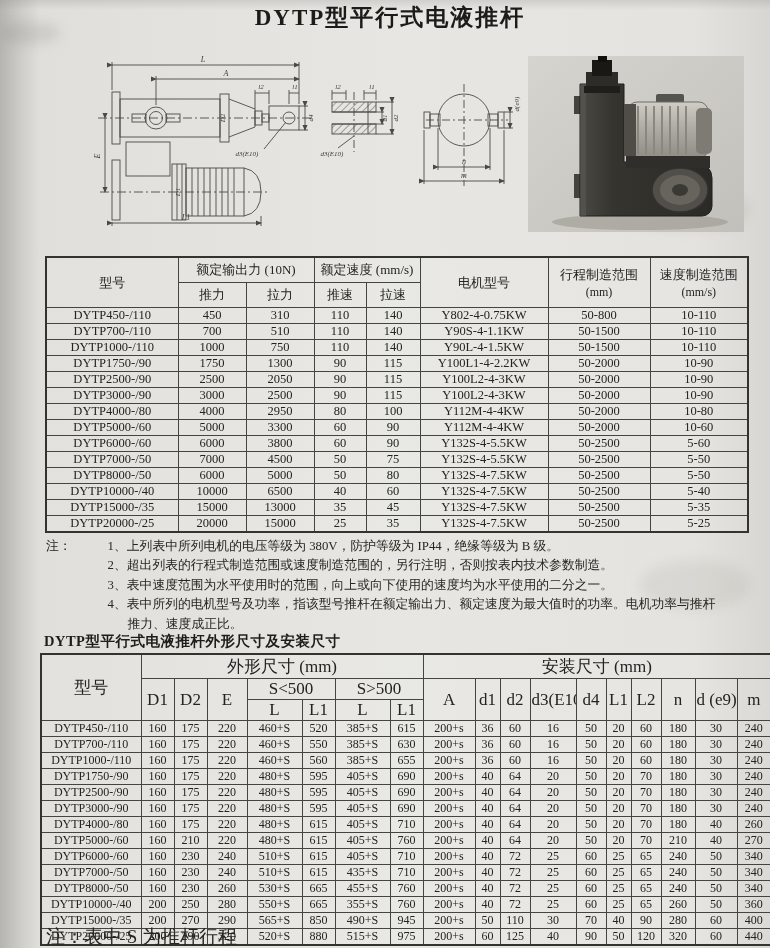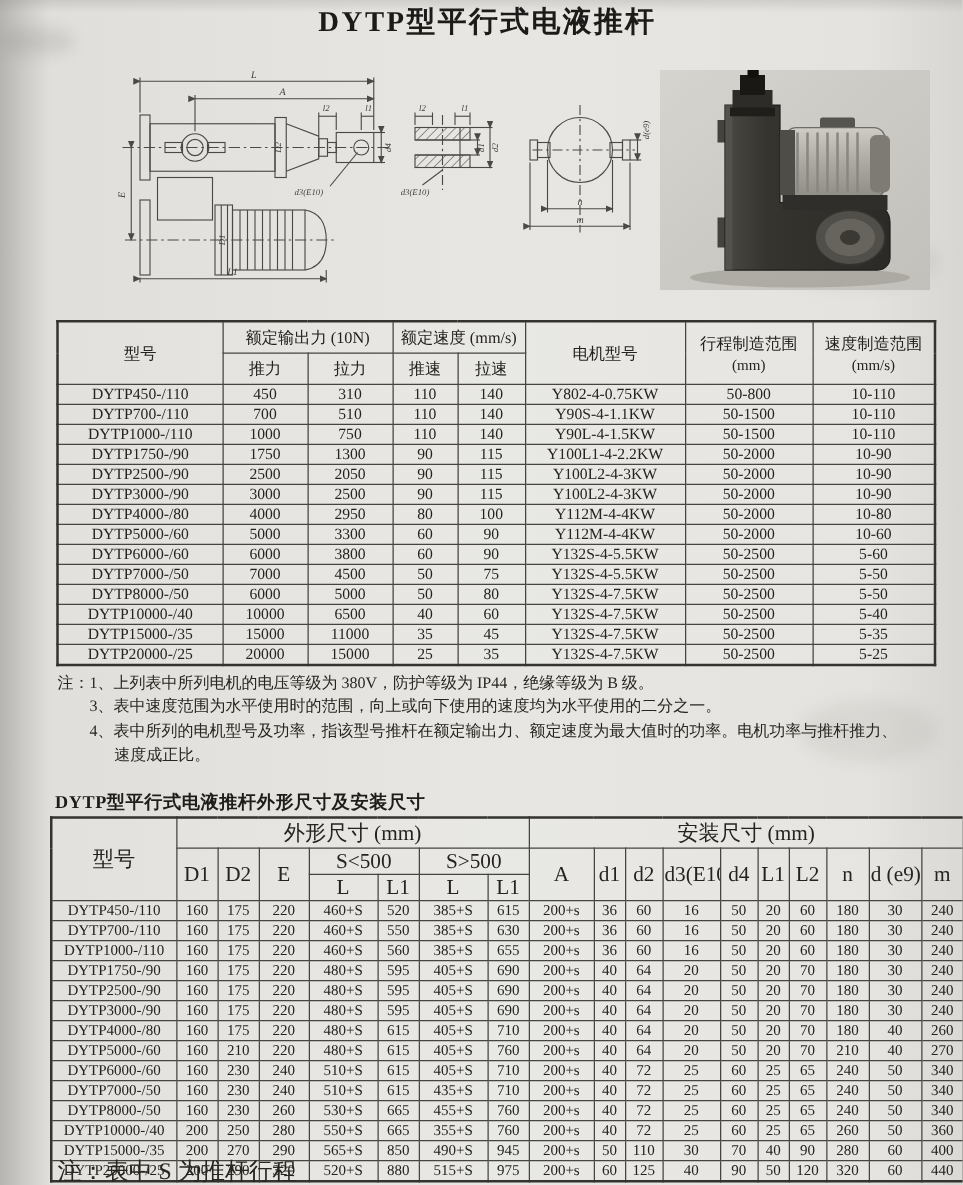--- a/index.html
+++ b/index.html
@@ -33,21 +33,21 @@
   .t1 { top:256px; left:45px; width:702px; }
   .t1 th { font-weight:normal; font-size:13px; height:24px; }
   .t1 td { font-size:12.5px; height:14.6px; }
   .t2 { top:653px; left:40px; width:730px; }
   .t2 th { font-weight:normal; font-size:17px; height:16px; }
   .t2 td { font-size:12px; height:14.2px; }
   .unit { font-size:12px; }
   .notes { position:absolute; top:537px; left:46px; width:672px; font-size:12.8px; line-height:1.52; color:#27261f; }
   .notes-body { display:flex; }
   .note-label { flex:0 0 auto; }
-  .note-items { flex:1; }
+  .note-items { flex:1;margin-left:36px; }
   .note-item { padding-left:1.55em; text-indent:-1.55em; }
   .bottom-note { position:absolute; top:924px; left:46px; font-size:19px; color:#27261f; }
   svg text { font-family:"Liberation Serif","DejaVu Serif",serif; }
   .dimtxt { font-size:8px; font-style:italic; fill:#3e3d39; }
   .dimtxt-s { font-size:7px; font-style:italic; fill:#3e3d39; }
 </style>
 </head>
 <body>
 
 <div class="page">
@@ -387,21 +387,21 @@
           <td>6500</td>
           <td>40</td>
           <td>60</td>
           <td>Y132S-4-7.5KW</td>
           <td>50-2500</td>
           <td>5-40</td>
         </tr>
         <tr>
           <td>DYTP15000-/35</td>
           <td>15000</td>
-          <td>11000</td>
+          <td>13000</td>
           <td>35</td>
           <td>45</td>
           <td>Y132S-4-7.5KW</td>
           <td>50-2500</td>
           <td>5-35</td>
         </tr>
         <tr>
           <td>DYTP20000-/25</td>
           <td>20000</td>
           <td>15000</td>
@@ -412,20 +412,21 @@
           <td>5-25</td>
         </tr>
       </tbody>
   </table>
 
   <div class="notes">
     <div class="notes-body">
       <span class="note-label">注：</span>
       <div class="note-items">
         <div class="note-item">1、上列表中所列电机的电压等级为 380V，防护等级为 IP44，绝缘等级为 B 级。</div>
+        <div class="note-item">2、超出列表的行程式制造范围或速度制造范围的，另行注明，否则按表内技术参数制造。</div>
         <div class="note-item">3、表中速度范围为水平使用时的范围，向上或向下使用的速度均为水平使用的二分之一。</div>
         <div class="note-item">4、表中所列的电机型号及功率，指该型号推杆在额定输出力、额定速度为最大值时的功率。电机功率与推杆推力、速度成正比。</div>
       </div>
     </div>
   </div>
 
   <div class="sec-title sec2">DYTP型平行式电液推杆外形尺寸及安装尺寸</div>
 
   <table class="t2">
     <colgroup>

